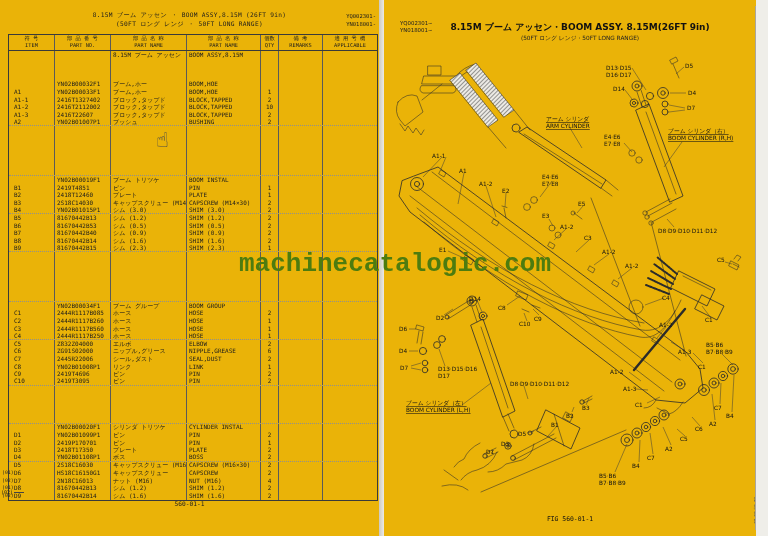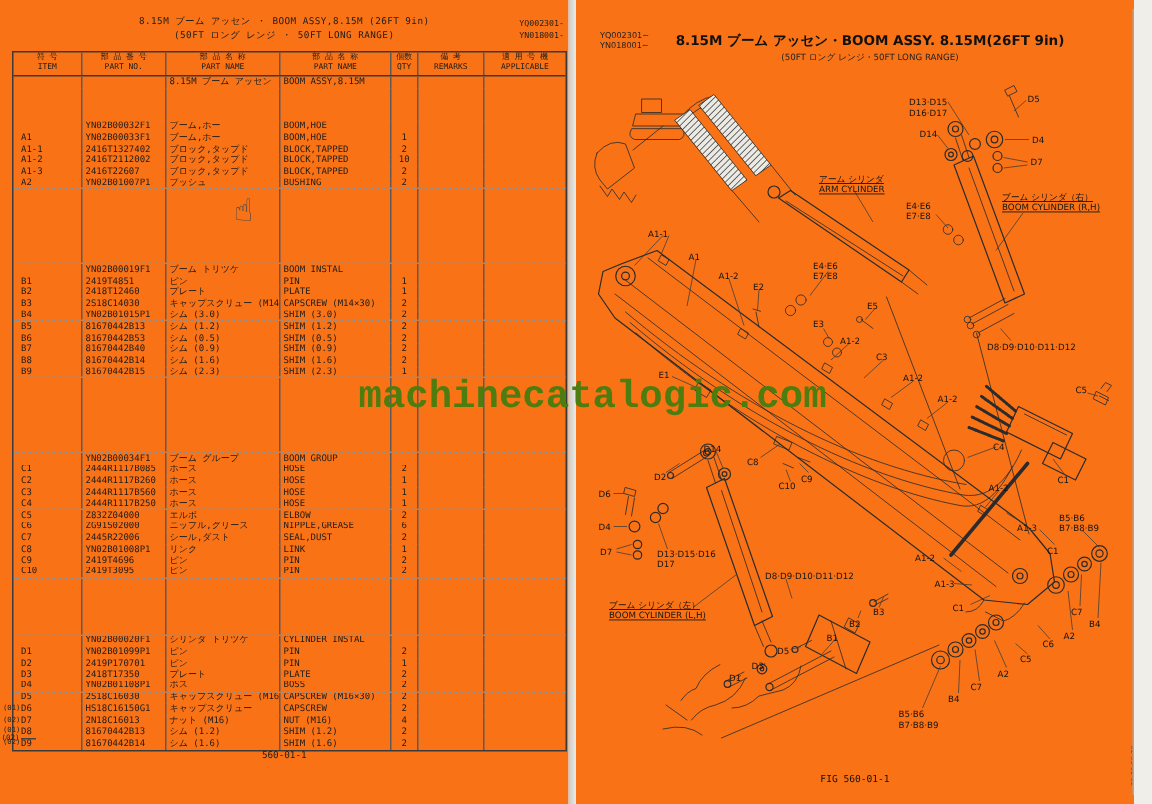--- a/index.html
+++ b/index.html
@@ -1,18 +1,18 @@
 <!DOCTYPE html>
 <html><head>
 <meta charset="utf-8">
 <style>
   html,body{margin:0;padding:0}
   body{position:relative;width:768px;height:536px;overflow:hidden;background:#f1f0ec;
        font-family:"DejaVu Sans Mono",monospace;color:#1c1c1c}
-  .page{position:absolute;top:0;height:536px;background:#f97316}
+  .page{position:absolute;top:0;height:536px;background:#eab308}
   .page.left{left:0;width:379px}
   .page.right{left:384px;width:384px}
   .spine{position:absolute;left:379px;top:0;width:5px;height:536px;
          background:linear-gradient(90deg,#ccc9c2,#eceae5)}
   .redge{position:absolute;left:755px;top:6px;width:1px;height:524px;background:#aaa69d}
   .rmargin-strip{position:absolute;left:756px;top:0;width:12px;height:536px;background:#efeee9}
 
   
   .lp-head{position:absolute;left:0;top:11px;width:379px;text-align:center;
            font-size:6.2px;line-height:1.45;letter-spacing:.3px}

